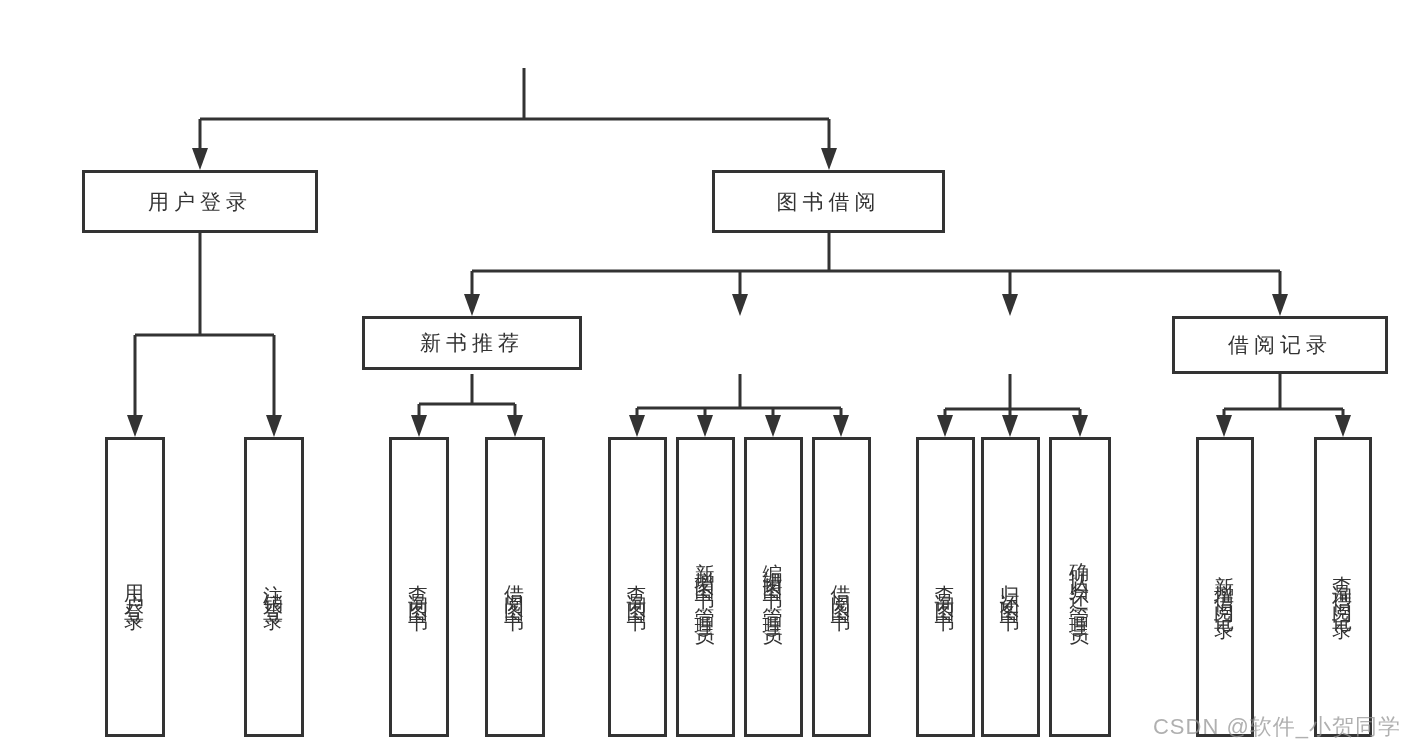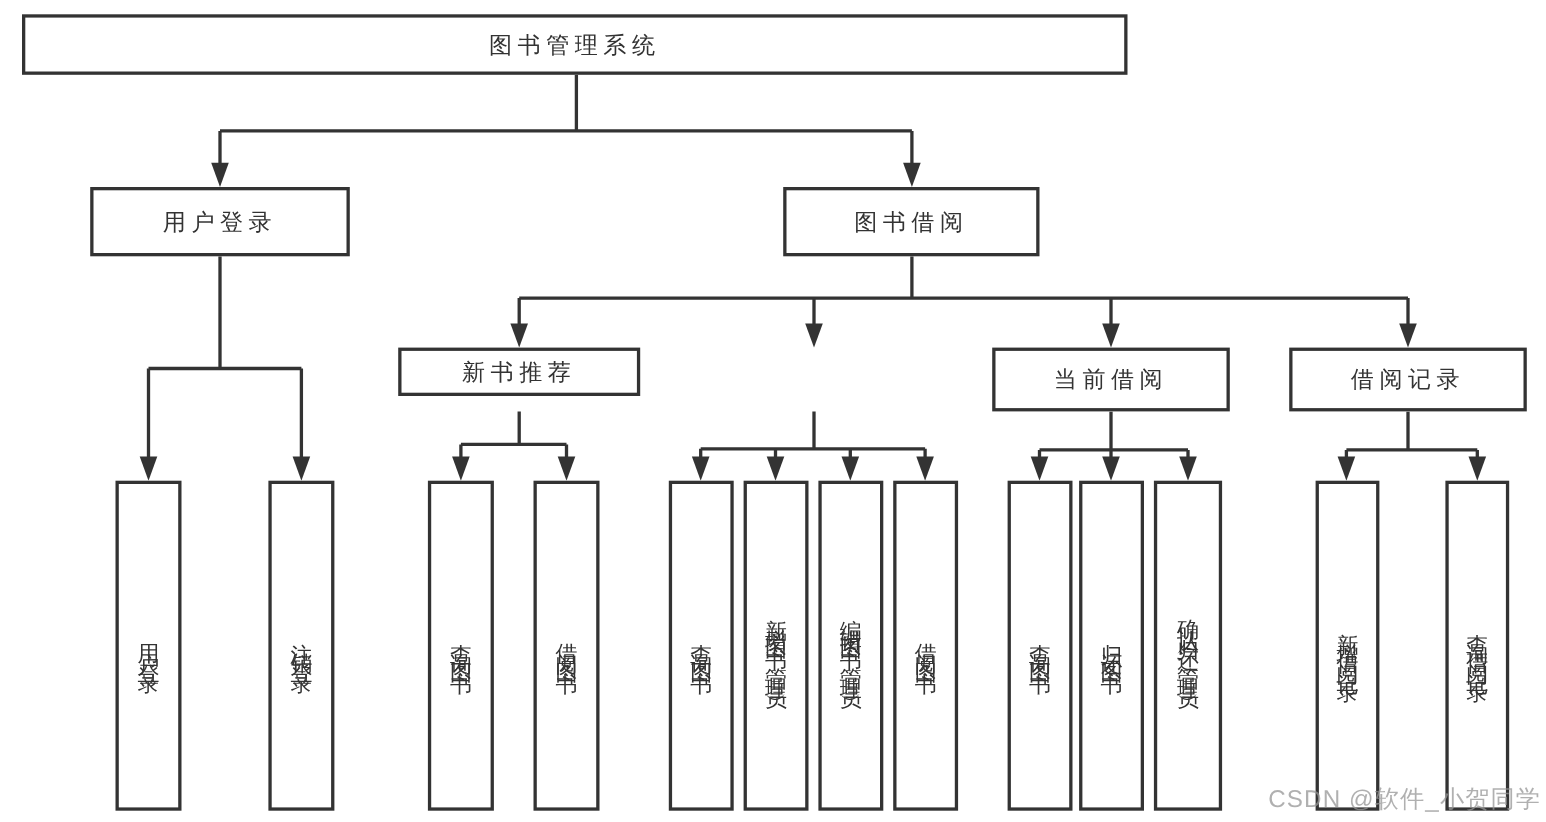--- a/index.html
+++ b/index.html
@@ -80,36 +80,30 @@
       <polygon points="765,415 781,415 773,437"></polygon>
       <polygon points="833,415 849,415 841,437"></polygon>
       <polygon points="937,415 953,415 945,437"></polygon>
       <polygon points="1002,415 1018,415 1010,437"></polygon>
       <polygon points="1072,415 1088,415 1080,437"></polygon>
       <polygon points="1216,415 1232,415 1224,437"></polygon>
       <polygon points="1335,415 1351,415 1343,437"></polygon>
     </g>
   </svg>
 
-  <div class="node h" style="left:20px;top:13px;width:1005px;height:55px">
-    <span>图书管理系统</span>
-  </div>
 
   <div class="node h" style="left:82px;top:170px;width:236px;height:63px">
     <span>用户登录</span>
   </div>
   <div class="node h" style="left:712px;top:170px;width:233px;height:63px">
     <span>图书借阅</span>
   </div>
 
-  <div class="node h" style="left:362px;top:316px;width:220px;height:44px">
+  <div class="node h" style="left:362px;top:316px;width:220px;height:54px">
     <span>新书推荐</span>
-  </div>
-  <div class="node h" style="left:902px;top:316px;width:216px;height:58px">
-    <span>当前借阅</span>
   </div>
   <div class="node h" style="left:1172px;top:316px;width:216px;height:58px">
     <span>借阅记录</span>
   </div>
 
   <div class="node v" style="left:105px;top:437px;width:60px;height:300px">
     <span>用户登录</span>
   </div>
   <div class="node v" style="left:244px;top:437px;width:60px;height:300px">
     <span>注销登录</span>

